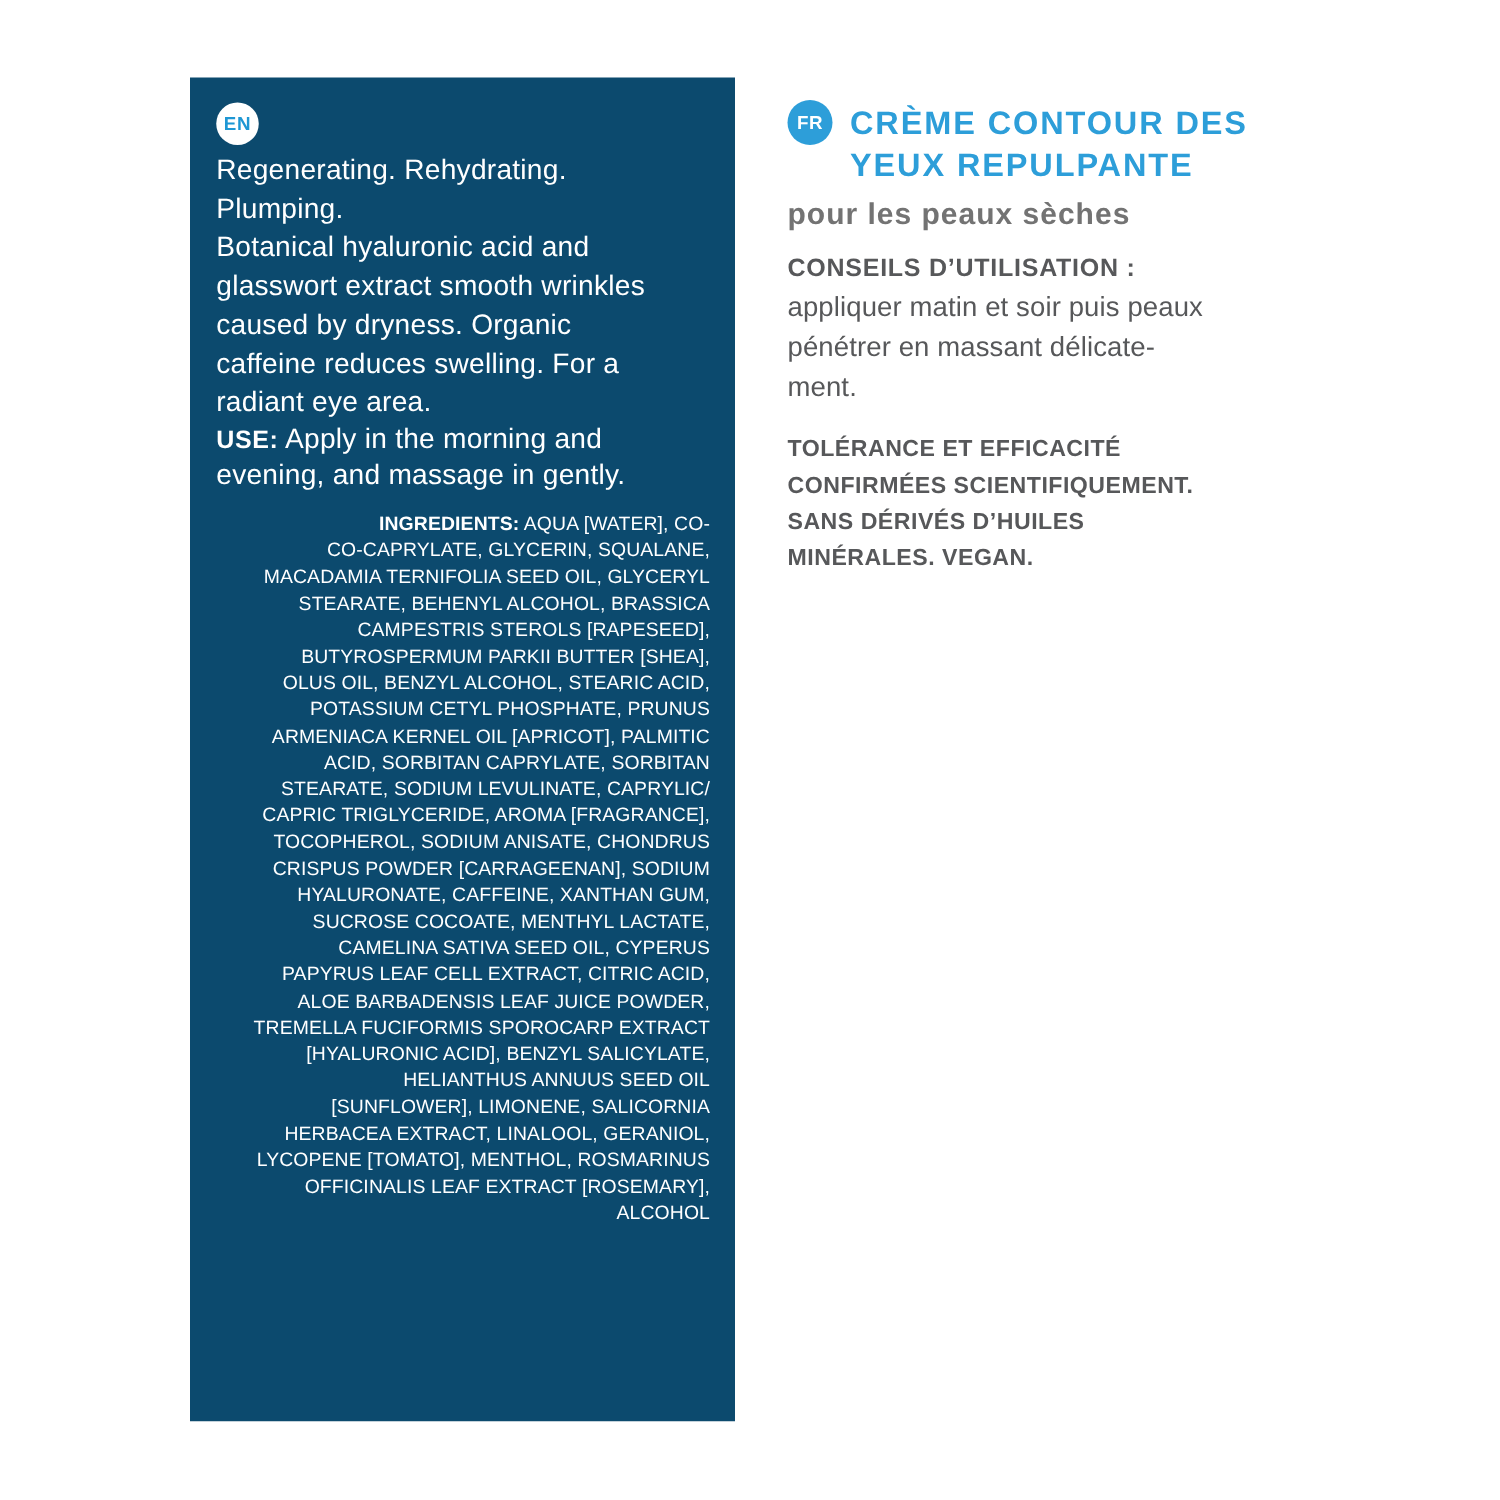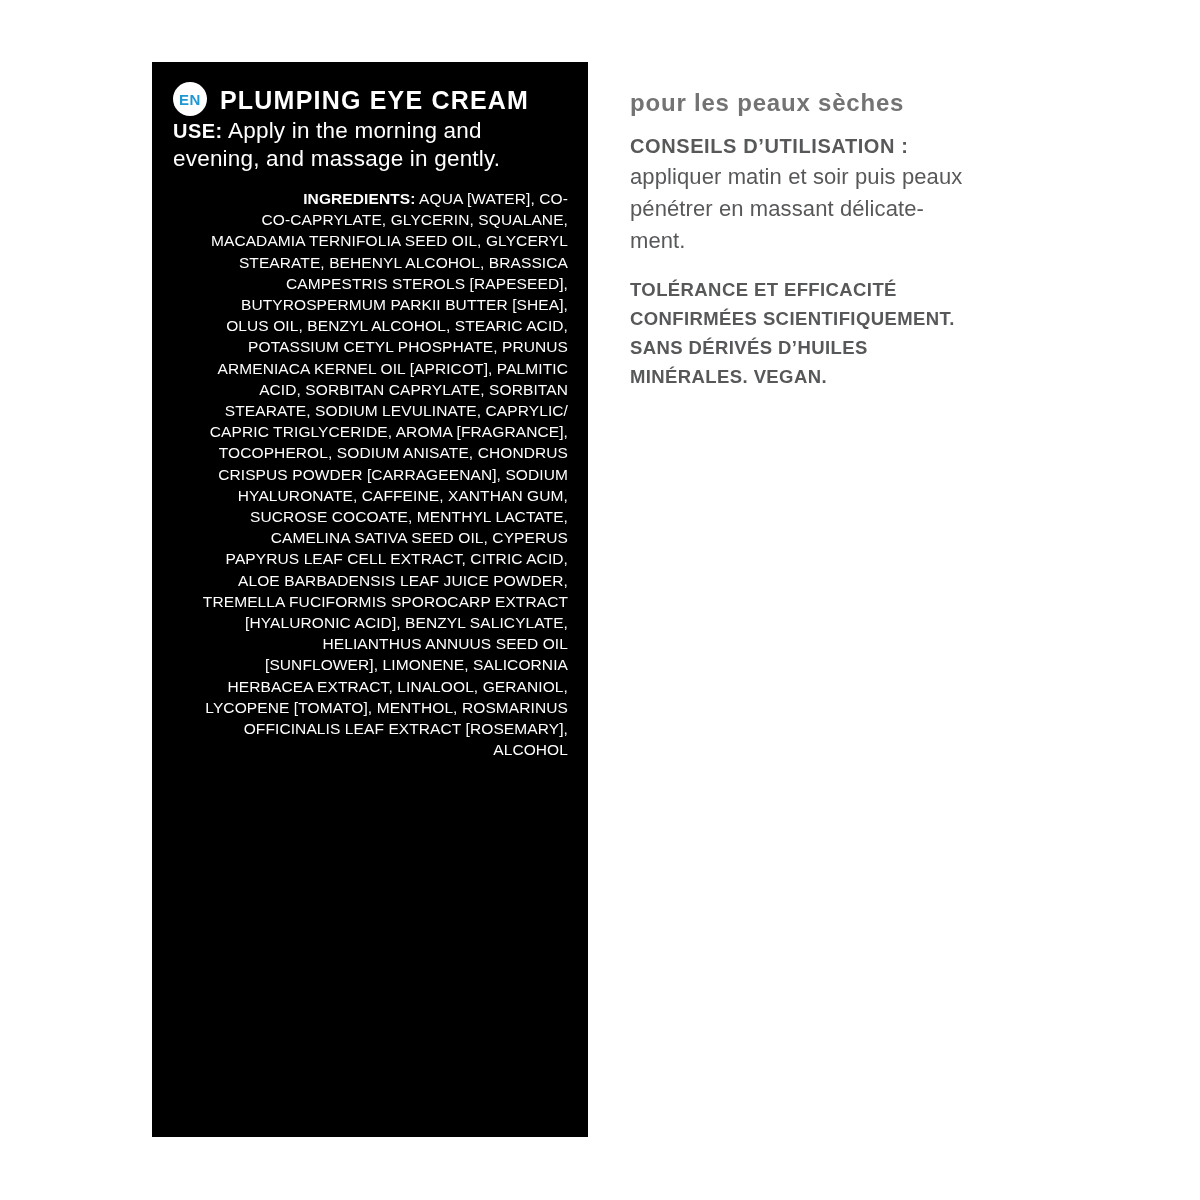--- a/index.html
+++ b/index.html
@@ -13,21 +13,21 @@
   }
   .stage { position: relative; width: 1200px; height: 1200px; }
 
   
   .panel-en {
     position: absolute;
     left: 152px;
     top: 62px;
     width: 436px;
     height: 1075px;
-    background: #000000;
+    background: #0c4a6e;
     color: #ffffff;
     box-sizing: border-box;
     padding: 20px 20px 0 21px;
   }
   .header-row { display: flex; align-items: flex-start; gap: 13px; }
   .badge {
     border-radius: 50%;
     display: flex;
     align-items: center;
     justify-content: center;
@@ -93,22 +93,28 @@
   }
 </style>
 </head>
 <body>
 
 <div class="stage">
 
   <div class="panel-en">
     <div class="header-row">
       <div class="badge badge-en">EN</div>
-      <div class="title-en">PLUMPING EYE CREAM</div>
     </div>
+    <div class="body-en">Regenerating. Rehydrating.
+Plumping.
+Botanical hyaluronic acid and
+glasswort extract smooth wrinkles
+caused by dryness. Organic
+caffeine reduces swelling. For a
+radiant eye area.</div>
     <div class="use-line"><span class="use-label">USE:</span><span> Apply in the morning and
 evening, and massage in gently.</span></div>
     <div class="ingredients"><span class="ingredients-label">INGREDIENTS:</span><span> AQUA [WATER], CO-
 CO-CAPRYLATE, GLYCERIN, SQUALANE,
 MACADAMIA TERNIFOLIA SEED OIL, GLYCERYL
 STEARATE, BEHENYL ALCOHOL, BRASSICA
 CAMPESTRIS STEROLS [RAPESEED],
 BUTYROSPERMUM PARKII BUTTER [SHEA],
 OLUS OIL, BENZYL ALCOHOL, STEARIC ACID,
 POTASSIUM CETYL PHOSPHATE, PRUNUS
@@ -127,20 +133,25 @@
 [HYALURONIC ACID], BENZYL SALICYLATE,
 HELIANTHUS ANNUUS SEED OIL
 [SUNFLOWER], LIMONENE, SALICORNIA
 HERBACEA EXTRACT, LINALOOL, GERANIOL,
 LYCOPENE [TOMATO], MENTHOL, ROSMARINUS
 OFFICINALIS LEAF EXTRACT [ROSEMARY],
 ALCOHOL</span></div>
   </div>
 
   <div class="col-fr">
+    <div class="header-row-fr">
+      <div class="badge badge-fr">FR</div>
+      <div class="title-fr">CRÈME CONTOUR DES
+YEUX REPULPANTE</div>
+    </div>
     <div class="subtitle-fr">pour les peaux sèches</div>
     <div class="heading-fr">CONSEILS D’UTILISATION :</div>
     <div class="usage-fr">appliquer matin et soir puis peaux
 pénétrer en massant délicate-
 ment.</div>
     <div class="claims-fr">TOLÉRANCE ET EFFICACITÉ
 CONFIRMÉES SCIENTIFIQUEMENT.
 SANS DÉRIVÉS D’HUILES
 MINÉRALES. VEGAN.</div>
   </div>

